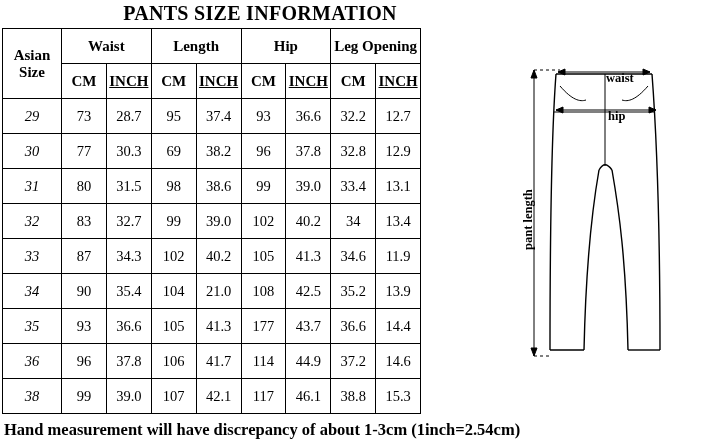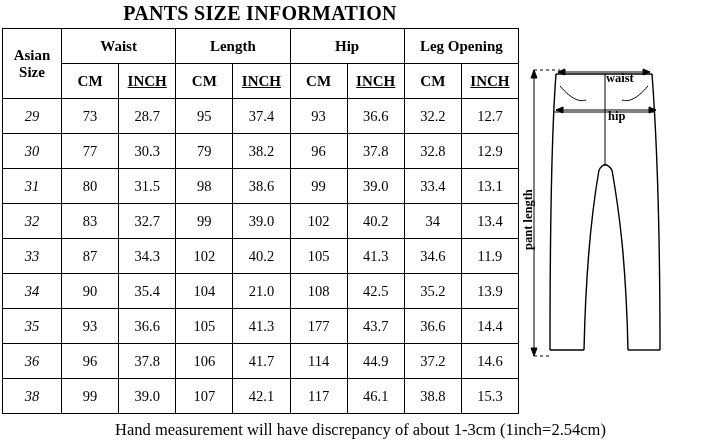--- a/index.html
+++ b/index.html
@@ -32,21 +32,21 @@
   }
   
   .table-wrap {
     position: absolute;
     top: 28px;
     left: 2px;
     width: 517px;
   }
   table.size-table {
     border-collapse: collapse;
-    width: 517px;
+    width: 419px;
     table-layout: fixed;
   }
   table.size-table td, table.size-table th {
     border: 1px solid #000;
     text-align: center;
     vertical-align: middle;
     font-size: 14.5px;
     font-family: "Liberation Serif", serif;
     padding: 0;
     height: 34px;
@@ -73,24 +73,23 @@
   }
   .col-cm { width: 57px; }
   .col-in { width: 58px; text-decoration: underline; }
   
   .note {
     position: absolute;
     bottom: 4px;
     left: 4px;
     width: 713px;
     font-size: 16.5px;
-    font-weight: normal;
+    font-weight: bold;
     font-family: "Liberation Serif", serif;
     letter-spacing: 0px;
-    text-align: center;
   }
   
   .diagram {
     position: absolute;
     left: 520px;
     top: 50px;
     width: 198px;
     height: 340px;
   }
   .diagram svg { display: block; }
@@ -140,21 +139,21 @@
           <td>37.4</td>
           <td>93</td>
           <td>36.6</td>
           <td>32.2</td>
           <td>12.7</td>
         </tr>
         <tr>
           <td class="first-col">30</td>
           <td>77</td>
           <td>30.3</td>
-          <td>79</td>
+          <td>69</td>
           <td>38.2</td>
           <td>96</td>
           <td>37.8</td>
           <td>32.8</td>
           <td>12.9</td>
         </tr>
         <tr>
           <td class="first-col">31</td>
           <td>80</td>
           <td>31.5</td>

